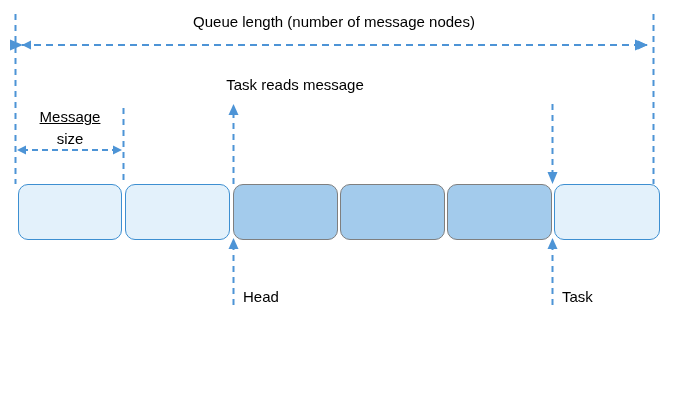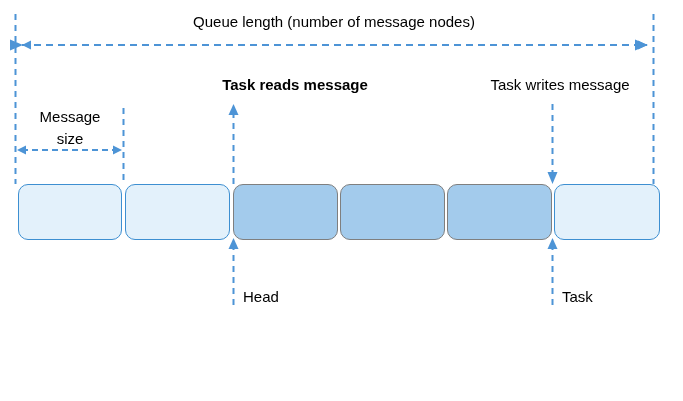--- a/index.html
+++ b/index.html
@@ -102,27 +102,26 @@
 
     <line x1="552.5" y1="104" x2="552.5" y2="172" stroke="#4d94d6" stroke-width="2" stroke-dasharray="6,5"></line>
     <polygon points="552.5,184 547.5,172 557.5,172" fill="#4d94d6"></polygon>
 
     <line x1="552.5" y1="305" x2="552.5" y2="248" stroke="#4d94d6" stroke-width="2" stroke-dasharray="6,5"></line>
     <polygon points="552.5,238 547.5,249 557.5,249" fill="#4d94d6"></polygon>
   </svg>
 
   <div class="lbl center" style="left:334px; top:13px;">Queue length (number of message nodes)</div>
 
-  <div class="lbl center" style="left:70px; top:108px;">Message</div>
+  <div class="lbl center" style="left:70px; top:108px;text-decoration:underline;">Message</div>
 
   <div class="lbl center" style="left:70px; top:130px;">size</div>
 
-  <div class="lbl center" style="left:295px; top:76px;font-weight:bold;">Task reads message</div>
+  <div class="lbl center" style="left:295px; top:76px;">Task reads message</div>
 
-  <div class="lbl center" style="left:560px; top:76px;">Task writes message</div>
 
   <div class="lbl" style="left:243px; top:288px;text-align:right;">Head</div>
 
   <div class="lbl" style="left:562px; top:288px;">Task</div>
 
   <div class="node free" style="left:18px;  width:104px;"></div>
   <div class="node free" style="left:125px; width:105px;"></div>
   <div class="node used" style="left:233px; width:105px;"></div>
   <div class="node used" style="left:340px; width:105px;"></div>
   <div class="node used" style="left:447px; width:105px;"></div>

